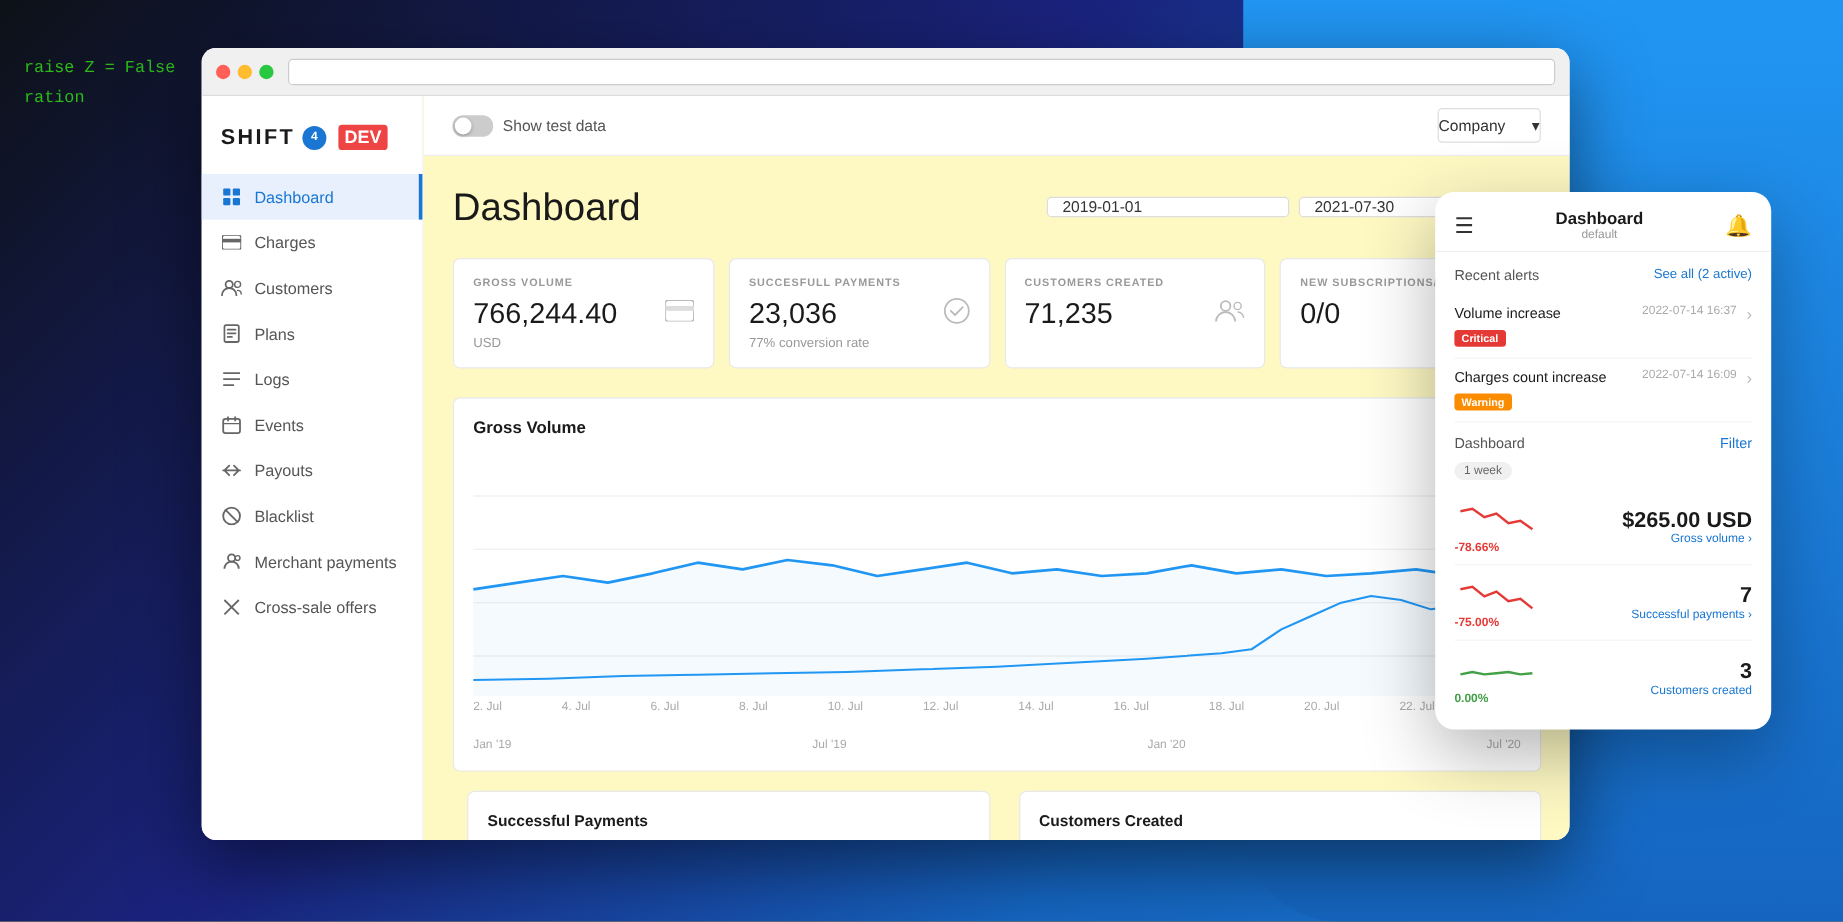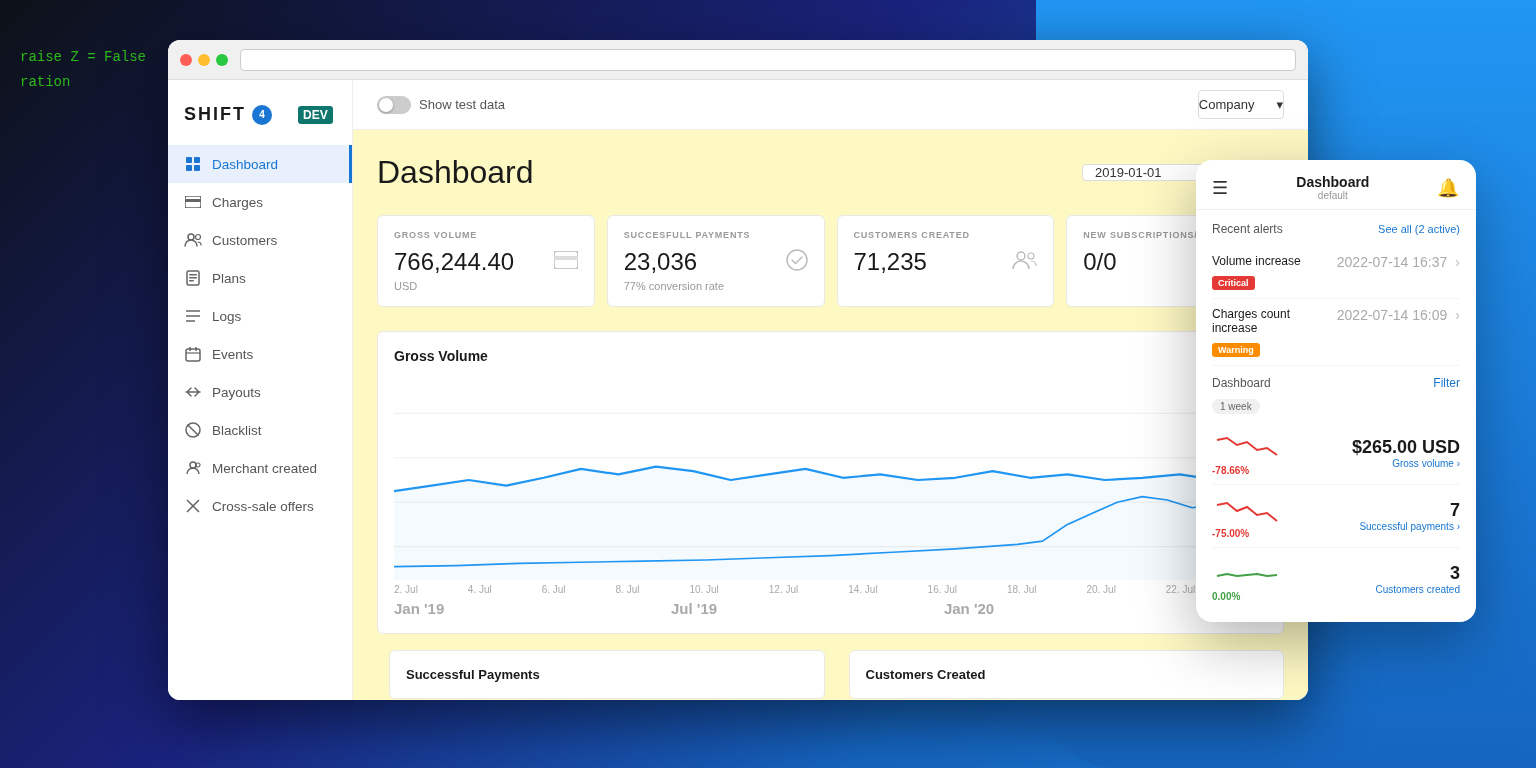--- a/index.html
+++ b/index.html
@@ -108,27 +108,27 @@
       background: #1976d2;
       border-radius: 50%;
       display: flex;
       align-items: center;
       justify-content: center;
       color: white;
       font-size: 10px;
       font-weight: 700;
     }
     .dev-badge {
-      background: #0f766e;
+      background: #ef4444;
       color: white;
-      font-size: 12px;
+      font-size: 15px;
       font-weight: 700;
       padding: 2px 5px;
       border-radius: 3px;
-      margin-left: 20px;
+      margin-left: 4px;
     }
 
     .nav-item {
       display: flex;
       align-items: center;
       gap: 10px;
       padding: 10px 16px;
       cursor: pointer;
       color: #555;
       font-size: 13.5px;
@@ -303,24 +303,23 @@
     .chart-x-labels {
       display: flex;
       justify-content: space-between;
       padding: 4px 0;
       font-size: 10px;
       color: #aaa;
     }
     .chart-mini-labels {
       display: flex;
       justify-content: space-between;
-      font-size: 15px;
+      font-size: 10px;
       color: #aaa;
-      margin-top: 1px;
-      font-weight: bold;
+      margin-top: 16px;
     }
 
     
     .bottom-charts {
       display: grid;
       grid-template-columns: 1fr 1fr;
       gap: 12px;
     }
     .bottom-chart {
       background: white;
@@ -415,21 +414,21 @@
       display: inline-block;
       font-size: 9px;
       font-weight: 600;
       padding: 2px 6px;
       border-radius: 3px;
       color: white;
     }
     .badge-critical { background: #e53935; }
     .badge-warning { background: #fb8c00; }
     .alert-time {
-      font-size: 14px;
+      font-size: 10px;
       color: #aaa;
     }
     .alert-chevron {
       color: #bbb;
       font-size: 14px;
       margin-left: 8px;
     }
 
     .dashboard-filter-row {
       display: flex;
@@ -615,21 +614,21 @@
       </div>
 
       <div class="nav-item">
         <span class="nav-icon">
           <svg width="16" height="16" viewBox="0 0 16 16" fill="none">
             <circle cx="8" cy="5" r="3" stroke="#666" stroke-width="1.5" fill="none"></circle>
             <path d="M2 14c0-3.3 2.7-6 6-6s6 2.7 6 6" stroke="#666" stroke-width="1.5" fill="none"></path>
             <circle cx="13" cy="5" r="2" stroke="#666" stroke-width="1.2" fill="none"></circle>
           </svg>
         </span>
-        <span>Merchant created</span>
+        <span>Merchant payments</span>
       </div>
 
 
       <div class="nav-item">
         <span class="nav-icon">
           <svg width="16" height="16" viewBox="0 0 16 16" fill="none">
             <line x1="2" y1="2" x2="14" y2="14" stroke="#666" stroke-width="1.5"></line>
             <line x1="14" y1="2" x2="2" y2="14" stroke="#666" stroke-width="1.5"></line>
           </svg>
         </span>
@@ -649,20 +648,21 @@
           <span>▾</span>
         </div>
       </div>
 
       <div class="dashboard-body">
 
         <div class="dashboard-header">
           <h1 class="page-title">Dashboard</h1>
           <div class="date-range">
             <input class="date-input" type="text" value="2019-01-01" style="">
+            <input class="date-input" type="text" value="2021-07-30" style="">
           </div>
         </div>
 
         <div class="metric-cards">
           <div class="metric-card">
             <div class="metric-label">GROSS VOLUME</div>
             <div class="metric-value-row">
               <span class="metric-value">766,244.40</span>
               <span class="metric-icon">
                 <svg width="24" height="18" viewBox="0 0 24 18" fill="none">

